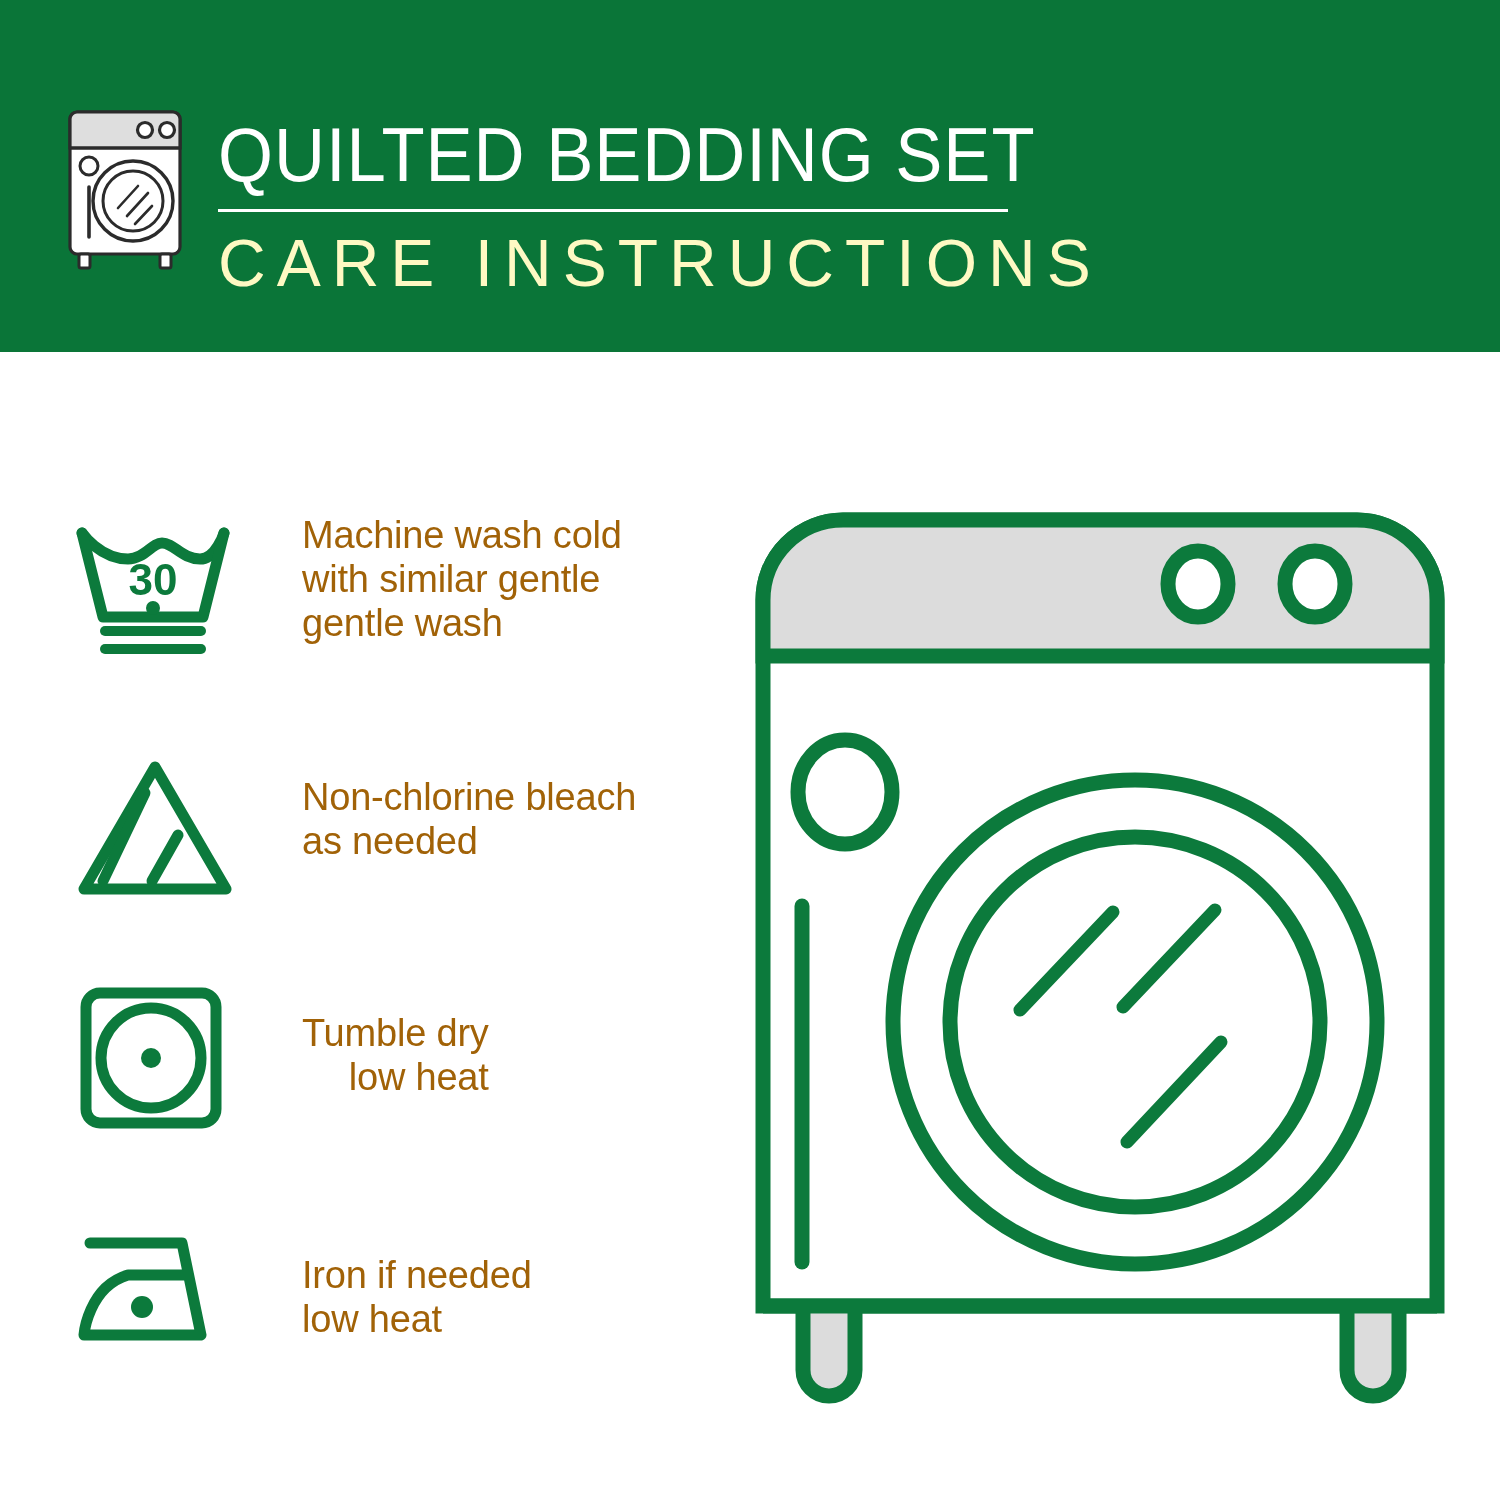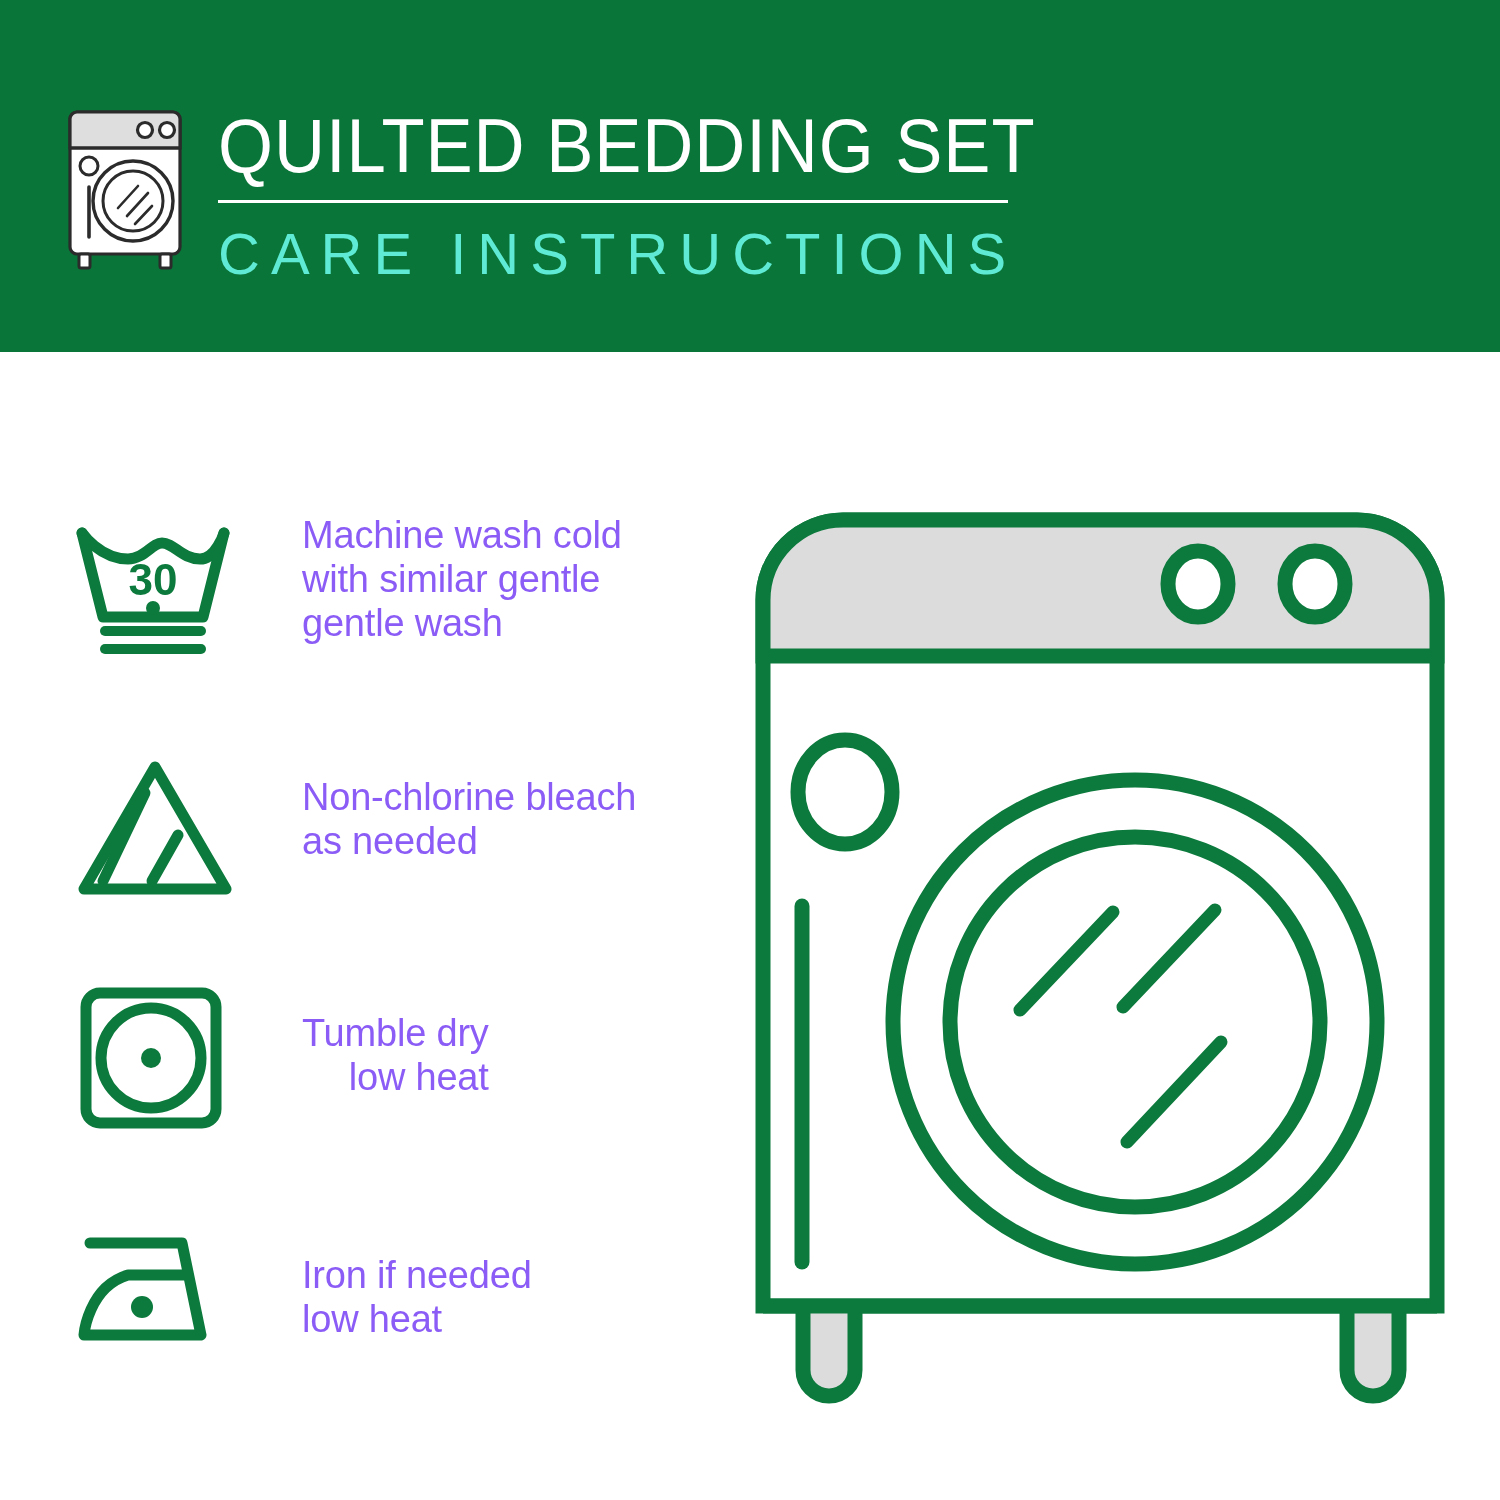--- a/index.html
+++ b/index.html
@@ -30,21 +30,21 @@
     position: absolute;
     left: 62px;
     top: 104px;
     width: 140px;
     height: 168px;
   }
 
   #header-titles {
     position: absolute;
     left: 218px;
-    top: 104px;
+    top: 113px;
     width: 800px;
   }
 
   #title-primary {
     color: #ffffff;
     font-size: 76px;
     line-height: 84px;
     font-weight: 300;
     letter-spacing: 1px;
     white-space: nowrap;
@@ -55,22 +55,22 @@
 
   #title-rule {
     margin-top: 12px;
     width: 790px;
     height: 3px;
     background: #ffffff;
   }
 
   #title-secondary {
     margin-top: 14px;
-    color: #5eead4;
-    font-size: 58px;
+    color: #fef9c3;
+    font-size: 66px;
     line-height: 74px;
     font-weight: 400;
     letter-spacing: 11px;
     white-space: nowrap;
     font-family: "Liberation Sans", sans-serif;
   }
 
   
   #body-area {
     position: absolute;
@@ -100,21 +100,21 @@
     flex: 0 0 170px;
     display: flex;
     align-items: flex-start;
     justify-content: flex-end;
     padding-top: 6px;
   }
 
   .care-text {
     padding-left: 62px;
     padding-top: 12px;
-    color: #8b5cf6;
+    color: #a16207;
     font-size: 38px;
     line-height: 44px;
     font-weight: 400;
     letter-spacing: -0.2px;
   }
 
   .care-text .ln {
     display: block;
     white-space: nowrap;
   }

